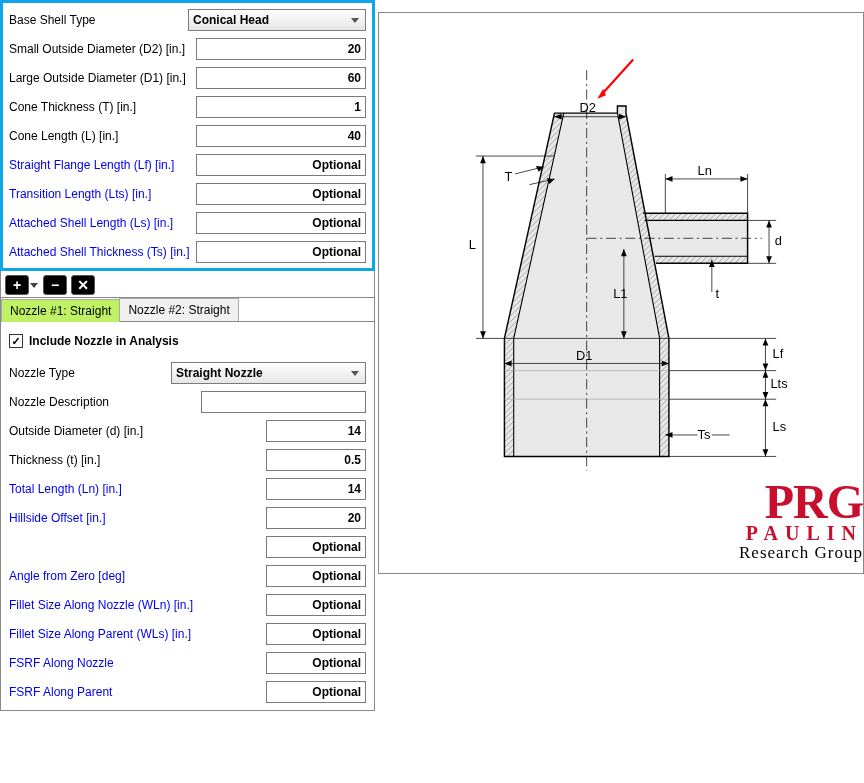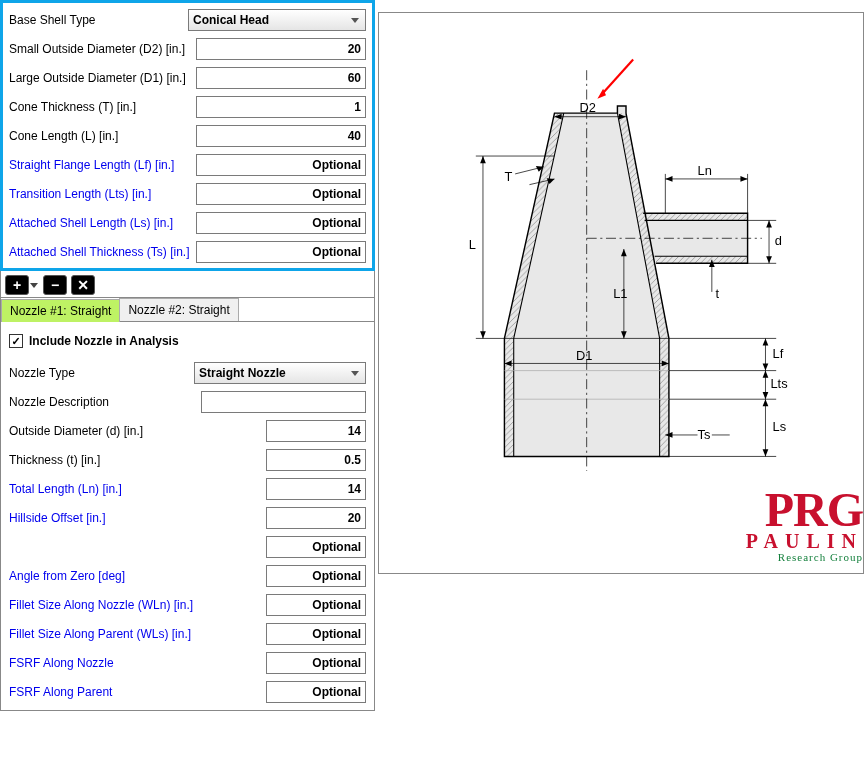--- a/index.html
+++ b/index.html
@@ -188,22 +188,22 @@
     letter-spacing: -1px;
   }
   .logo .paulin {
     font-size: 20px;
     font-weight: bold;
     color: #C8102E;
     letter-spacing: 7px;
     line-height: 1;
   }
   .logo .grp {
-    font-size: 11px;
-    color: #15803d;
+    font-size: 17px;
+    color: #000000;
     letter-spacing: 1px;
   }
 </style>
 </head>
 <body>
 
 <div class="left-panel">
   <div class="top-form">
     <div class="row">
       <span class="lbl">Base Shell Type</span>
@@ -262,21 +262,21 @@
     <div class="tab">Nozzle #2: Straight</div>
   </div>
 
   <div class="nozzle-form">
     <div class="chk-row">
       <div class="chk">✓</div>
       <span>Include Nozzle in Analysis</span>
     </div>
     <div class="row">
       <span class="lbl">Nozzle Type</span>
-      <div class="dropdown" style="width:172px">
+      <div class="dropdown" style="width:195px">
         <span>Straight Nozzle</span>
       </div>
     </div>
     <div class="row">
       <span class="lbl">Nozzle Description</span>
       <input class="field-plain" style="width: 165px;" value="">
     </div>
     <div class="row">
       <span class="lbl">Outside Diameter (d) [in.]</span>
       <input class="field-narrow" value="14" style="">

